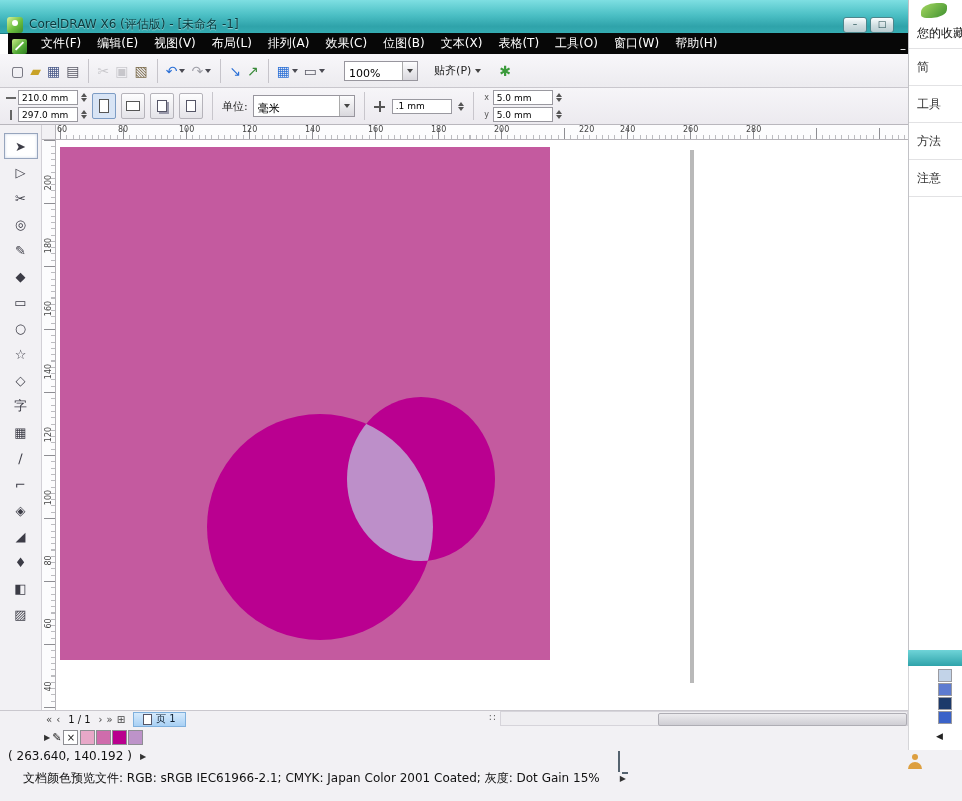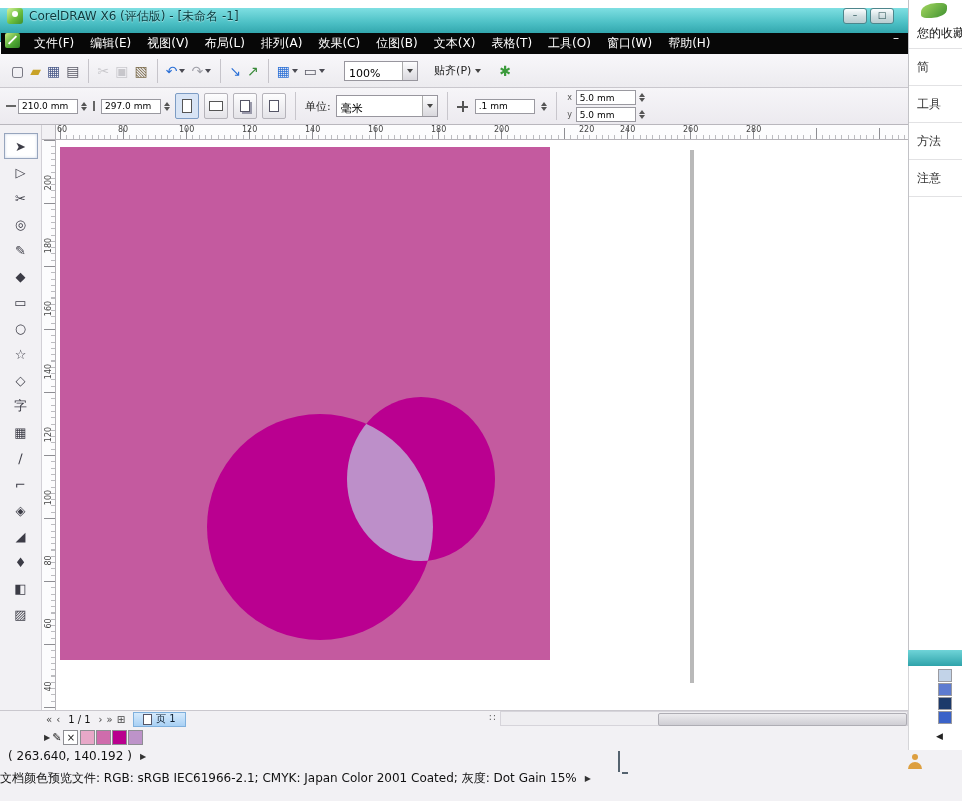--- a/index.html
+++ b/index.html
@@ -1,32 +1,32 @@
 <!DOCTYPE html>
 <html><head>
 <meta charset="utf-8">
 <style>
   html,body{margin:0;padding:0}
   body{width:962px;height:801px;position:relative;overflow:hidden;background:#fff;
        font-family:"DejaVu Sans","Liberation Sans",sans-serif;-webkit-font-smoothing:antialiased}
   .abs{position:absolute}
   
-  #titlebar{left:0;top:8px;width:908px;height:33px;
+  #titlebar{left:0;top:0;width:908px;height:33px;
     background:linear-gradient(#7edfe2,#4cc0c5 45%,#2fa3aa 80%,#35acb2);
-    display:flex;align-items:flex-start;border-bottom:1px solid #1d7e85}
+    display:flex;align-items:flex-end;border-bottom:1px solid #1d7e85}
   .app-icon{width:16px;height:16px;margin:0 6px 0 7px;border-radius:3px;
     background:linear-gradient(135deg,#d9f29b,#6cbf3e 55%,#3f8f2c);position:relative;flex:0 0 auto}
   .app-icon::after{content:"";position:absolute;left:5px;top:3px;width:6px;height:6px;border-radius:50%;background:#fff}
   .title-text{font-size:12px;color:#0b3b3e;white-space:nowrap;text-shadow:0 1px 1px rgba(255,255,255,.5)}
   .winbtns{margin-left:auto;margin-right:14px;display:flex;gap:3px}
   .winbtn{width:22px;height:14px;border:1px solid #4d868c;border-radius:3px;
     background:linear-gradient(#fbfeff,#cfdde0 55%,#b9cdd1);font-size:9px;line-height:12px;
     text-align:center;color:#143f43}
   
-  #menubar{left:1px;top:33px;width:908px;height:21px;background:#070707;display:flex;align-items:flex-start}
+  #menubar{left:8px;top:33px;width:908px;height:21px;background:#070707;display:flex;align-items:flex-end}
   .menu-logo{width:15px;height:15px;margin:0 6px 0 4px;border-radius:2px;
     background:linear-gradient(135deg,#c8ec85,#51a835 60%,#2f7d22);position:relative;flex:0 0 auto}
   .menu-logo::after{content:"";position:absolute;left:2px;top:6px;width:11px;height:2px;background:#fff;transform:rotate(-45deg)}
   .menu-items{display:flex;height:100%}
   .menu-item{color:#fff;font-size:12px;padding:0 8px;display:flex;align-items:center;white-space:nowrap}
   .doc-min{margin-left:auto;margin-right:10px;color:#fff;font-size:12px;line-height:10px}
   
   #toolbar{left:0;top:54px;width:908px;height:34px;background:linear-gradient(#f8f7fa,#ecebef);
     border-bottom:1px solid #c9c7cd;display:flex;align-items:center;padding-left:8px;box-sizing:border-box}
   .tb-icons{display:flex;align-items:center}
@@ -41,21 +41,21 @@
   .dbtn{width:14px;height:100%;border-left:1px solid #aaa;background:linear-gradient(#fdfdfe,#d9d8dd);
     display:flex;align-items:center;justify-content:center}
   .caret{width:0;height:0;border:3px solid transparent;border-top:4px solid #444;margin-top:3px}
   #zoom-combo{width:72px;margin-left:16px}
   #snap-drop{margin-left:12px;display:flex;align-items:center;height:20px;padding:0 4px;font-size:11px;color:#222}
   #options-icon{margin-left:14px;font-size:14px;color:#3b9a3b}
   
   #propbar{left:0;top:88px;width:908px;height:37px;background:linear-gradient(#f6f5f8,#eceaef);
     border-bottom:1px solid #b9b7bd;display:flex;align-items:center;padding-left:6px;box-sizing:border-box;gap:5px}
   .paper-combo{width:158px;height:20px}
-  .dims{display:flex;flex-direction:row;gap:2px}
+  .dims{display:flex;flex-direction:column;gap:2px}
   .dimrow{display:flex;align-items:center;gap:2px}
   .dim-ic-h{width:10px;height:2px;background:#666}
   .dim-ic-v{width:2px;height:10px;background:#666;margin:0 4px}
   .field{background:#fff;border:1px solid #9a99a0;height:13px;font-size:9px;display:flex;align-items:center;padding:0 3px;white-space:nowrap}
   .w62{width:52px}
   .spin{display:inline-flex;flex-direction:column;gap:1px;margin-left:1px}
   .spin i{display:block;width:0;height:0;border:3px solid transparent}
   .spin .up{border-bottom:4px solid #555;border-top:none}
   .spin .dn{border-top:4px solid #555;border-bottom:none}
   .pbtn{width:22px;height:24px;border:1px solid #b5b3ba;border-radius:2px;background:linear-gradient(#fdfdfe,#e4e3e8);
@@ -118,21 +118,21 @@
     background:linear-gradient(#ecebee,#cfced4)}
   #zoomnav{left:913px;top:712px;width:15px;height:15px;display:flex;align-items:center;justify-content:center}
   .zoom-ic{width:8px;height:8px;border:2px solid #555;border-radius:50%;position:relative}
   .zoom-ic::after{content:"";position:absolute;right:-4px;bottom:-3px;width:6px;height:2px;background:#555;transform:rotate(45deg)}
   #docpalette{left:44px;top:729px;height:17px;display:flex;align-items:center;gap:2px}
   .flyout{font-size:8px;color:#333}
   .eyedrop{font-size:11px;color:#222;transform:rotate(0deg)}
   .swatch{width:15px;height:15px;border:1px solid #8e8e93;box-sizing:border-box}
   .nocolor{background:#fff;font-size:10px;color:#222;display:flex;align-items:center;justify-content:center}
   #status1{left:8px;top:749px;display:flex;align-items:center;gap:8px;font-size:12px;color:#111}
-  #status2{left:0;top:770px;display:flex;align-items:center;gap:8px;font-size:12px;color:#111;white-space:nowrap}
+  #status2{left:23px;top:770px;display:flex;align-items:center;gap:20px;font-size:12px;color:#111;white-space:nowrap}
   .monitor-ic{width:14px;height:10px;border:1px solid #55636f;background:linear-gradient(#c3daee,#85abce);position:relative}
   .monitor-ic::after{content:"";position:absolute;left:3px;bottom:-3px;width:6px;height:2px;background:#55636f}
   #monitor{left:618px;top:752px}
   #person{left:908px;top:754px;width:14px;height:15px}
   #person::before{content:"";position:absolute;left:4px;top:0;width:6px;height:6px;border-radius:50%;background:#dd9f3f}
   #person::after{content:"";position:absolute;left:0;bottom:0;width:14px;height:7px;border-radius:7px 7px 0 0;background:#dd9f3f}
   
   #teal-strip{left:908px;top:650px;width:54px;height:16px;background:linear-gradient(#6fd4d8,#2fa3aa)}
   #right-sliver{left:908px;top:666px;width:54px;height:84px;background:#fff;border-left:1px solid #d5d5d8;box-sizing:border-box}
   #right-palette{left:938px;top:669px;display:flex;flex-direction:column}

